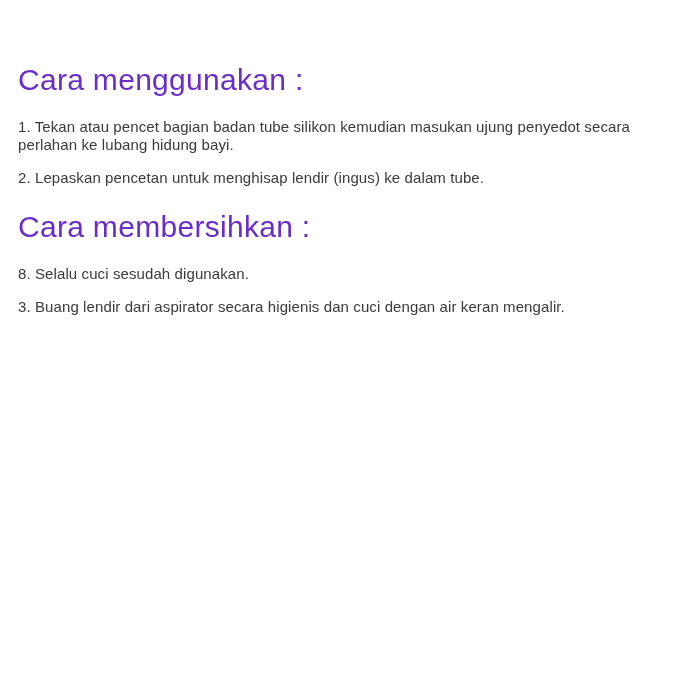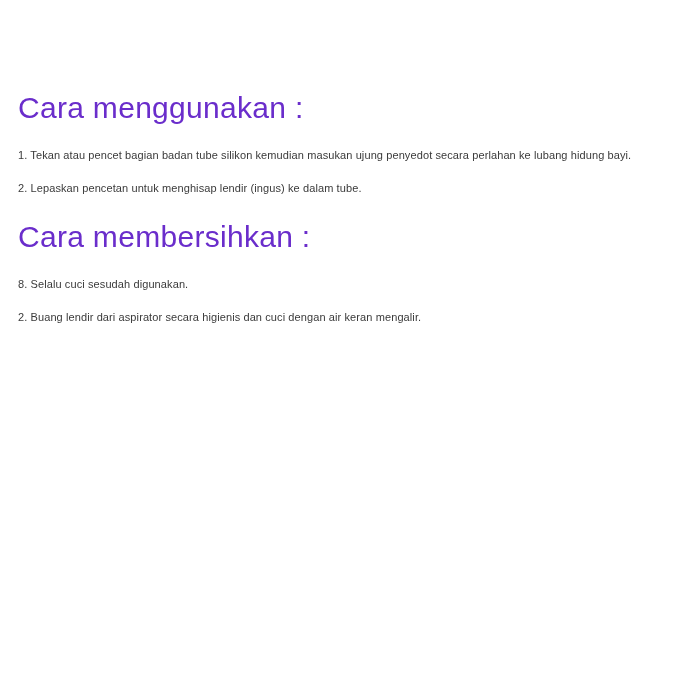--- a/index.html
+++ b/index.html
@@ -11,40 +11,40 @@
     width: 700px;
     height: 700px;
     overflow: hidden;
     font-family: "Liberation Sans", sans-serif;
   }
   .doc-page {
     box-sizing: border-box;
     width: 700px;
     height: 700px;
     background: #ffffff;
-    padding: 92px 38px 0 18px;
+    padding: 64px 38px 0 18px;
   }
   .doc-content {
     max-width: 644px;
   }
   .section-heading {
     font-family: "Liberation Sans", sans-serif;
     font-size: 30px;
     font-weight: 400;
     line-height: 32px;
     letter-spacing: 0.3px;
     color: #6a2dcb;
     margin: 0 0 22px 0;
   }
   .section + .section .section-heading {
     margin-top: 24px;
   }
   .instruction {
     font-family: "Liberation Sans", sans-serif;
-    font-size: 11px;
+    font-size: 15px;
     font-weight: 400;
     line-height: 18px;
     letter-spacing: 0.1px;
     color: #3a3a3a;
     margin: 0 0 15px 0;
   }
 </style>
 </head>
 <body>
 
@@ -53,17 +53,17 @@
 
     <div class="section">
       <h2 class="section-heading">Cara menggunakan :</h2>
       <p class="instruction">1. Tekan atau pencet bagian badan tube silikon kemudian masukan ujung penyedot secara perlahan ke lubang hidung bayi.</p>
       <p class="instruction">2. Lepaskan pencetan untuk menghisap lendir (ingus) ke dalam tube.</p>
     </div>
 
     <div class="section">
       <h2 class="section-heading">Cara membersihkan :</h2>
       <p class="instruction">8. Selalu cuci sesudah digunakan.</p>
-      <p class="instruction">2. Buang lendir dari aspirator secara higienis dan cuci dengan air keran mengalir.</p>
+      <p class="instruction">3. Buang lendir dari aspirator secara higienis dan cuci dengan air keran mengalir.</p>
     </div>
 
   </div>
 </div>
 
 </body></html>

